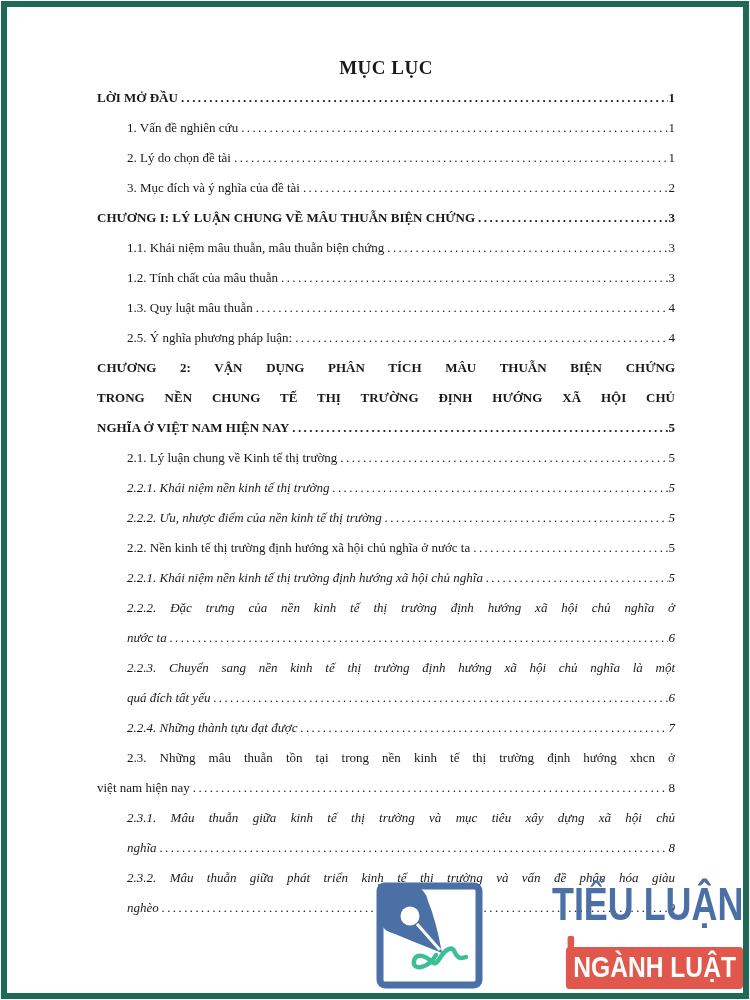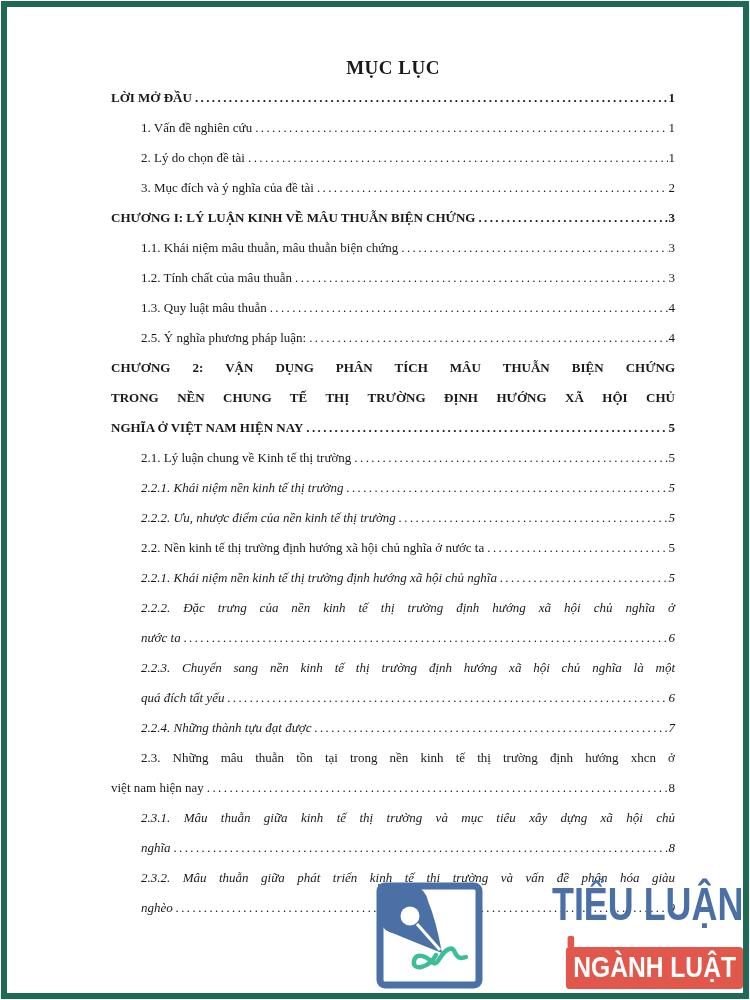--- a/index.html
+++ b/index.html
@@ -11,21 +11,21 @@
     font-family:"Liberation Serif","DejaVu Serif",serif;
     color:#191919;
   }
   .frame{
     position:absolute;inset:1px;
     border:6px solid #1e6a55;
     pointer-events:none;
   }
   .content{
     position:absolute;
-    left:111px;right:75px;top:53px;
+    left:97px;right:75px;top:53px;
   }
   .doc-title{
     text-align:center;
     font-weight:bold;
     font-size:19px;
     line-height:30px;
     letter-spacing:.5px;
   }
   .toc{font-size:13px;line-height:30px;}
   .entry{margin:0;}
@@ -129,21 +129,21 @@
         </div>
         <div class="entry lvl2">
           <div class="lline first">
             <span class="txt">3. Mục đích và ý nghĩa của đề tài</span>
             <span class="leader"></span>
             <span class="pg">2</span>
           </div>
         </div>
         <div class="entry lvl1 bold">
           <div class="lline first">
-            <span class="txt">CHƯƠNG I: LÝ LUẬN KINH VỀ MÂU THUẪN BIỆN CHỨNG</span>
+            <span class="txt">CHƯƠNG I: LÝ LUẬN CHUNG VỀ MÂU THUẪN BIỆN CHỨNG</span>
             <span class="leader"></span>
             <span class="pg">3</span>
           </div>
         </div>
         <div class="entry lvl2">
           <div class="lline first">
             <span class="txt">1.1. Khái niệm mâu thuẫn, mâu thuẫn biện chứng</span>
             <span class="leader"></span>
             <span class="pg">3</span>
           </div>

